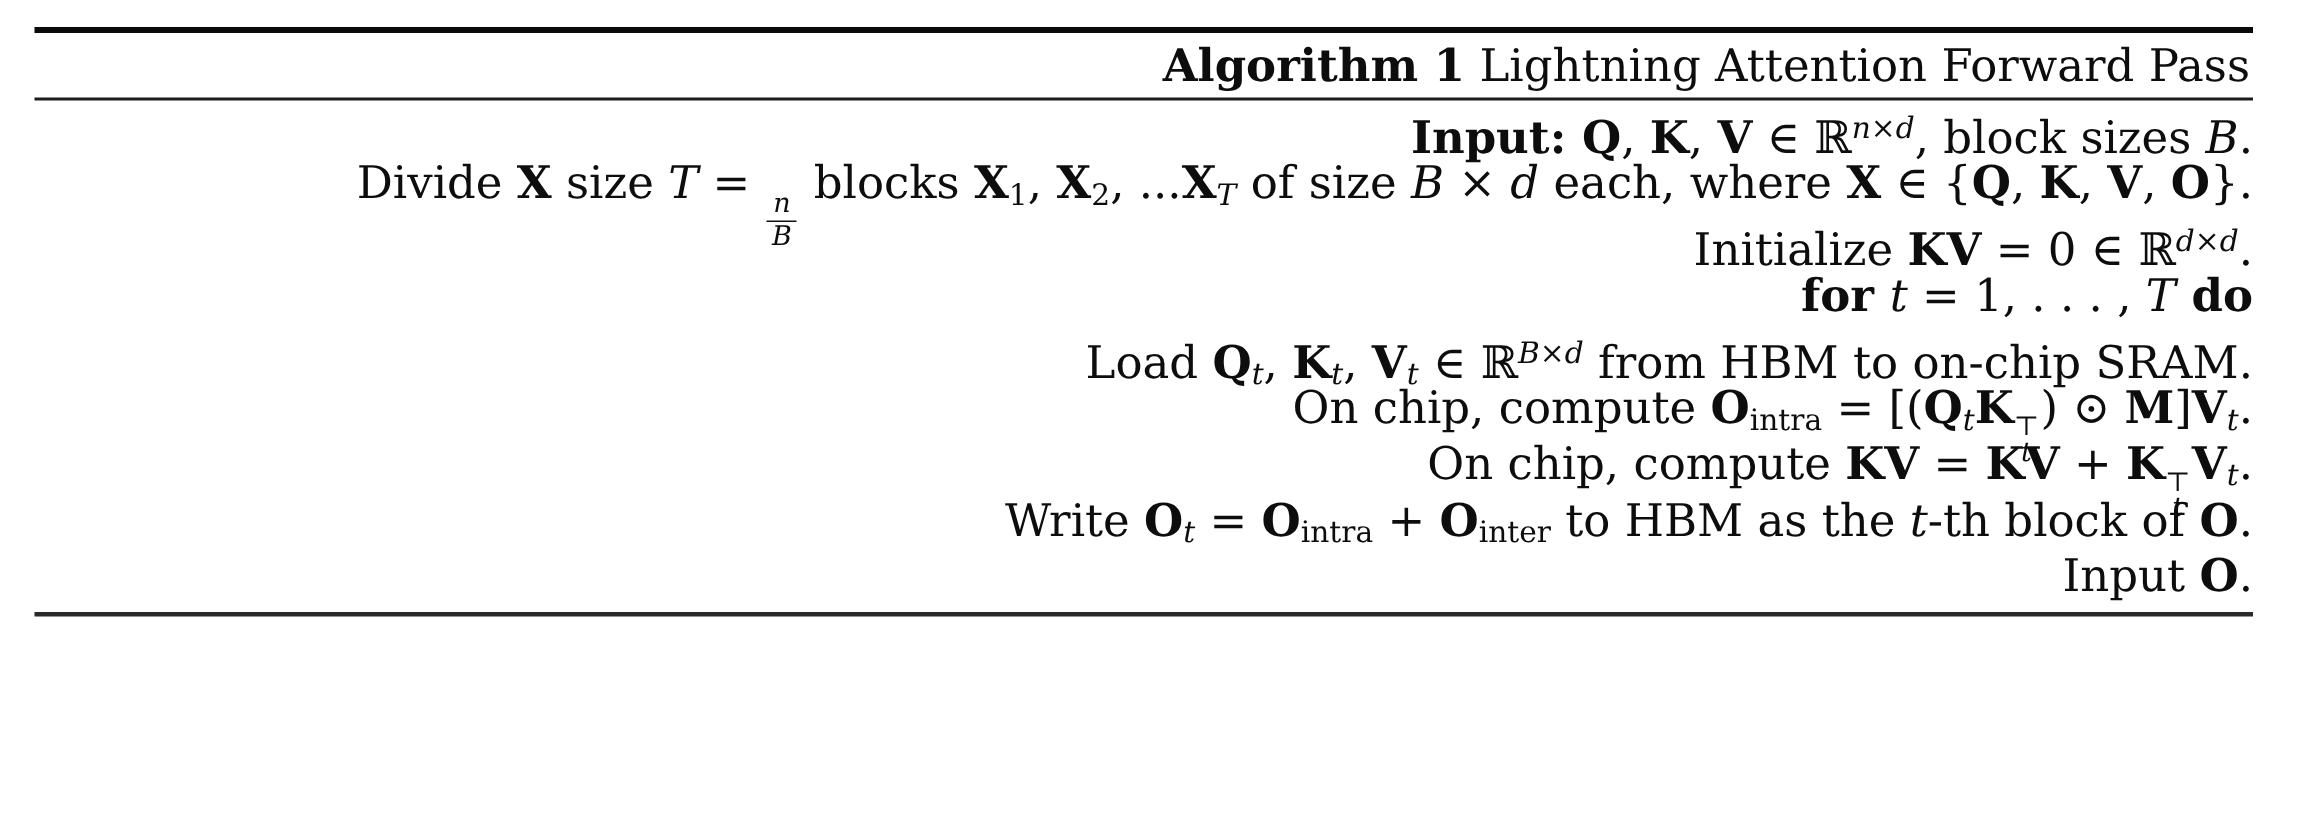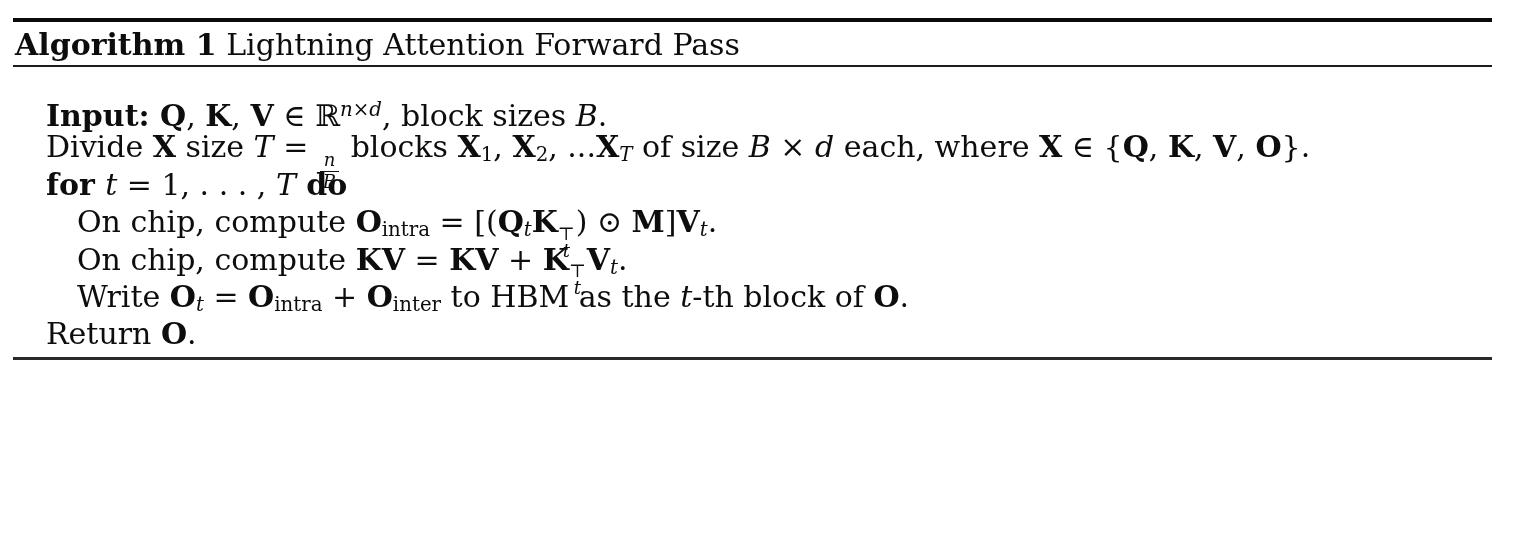--- a/index.html
+++ b/index.html
@@ -10,23 +10,24 @@
   body {
     width: 1540px;
     height: 560px;
     position: relative;
     font-family: "DejaVu Serif", "Liberation Serif", serif;
     color: #0d0d0d;
     overflow: hidden;
   }
   .algo-box {
     position: absolute;
-    left: 13px;
+    left: 23px;
     top: 18px;
     width: 1479px;
+    text-align: right;
   }
   .rule-top {
     height: 4px;
     background: #0a0a0a;
   }
   .algo-header {
     font-size: 30px;
     line-height: 37px;
     padding: 4px 2px 2px 2px;
     white-space: nowrap;
@@ -34,21 +35,21 @@
   .algo-header .num {
     font-weight: 700;
     margin-right: 0.32em;
   }
   .rule-mid {
     height: 2px;
     background: #1c1c1c;
   }
   .algo-body {
     font-size: 30px;
-    padding: 24px 0 0 33px;
+    padding: 0 0 0 33px;
   }
   .line {
     line-height: 37.4px;
     height: 37.4px;
     white-space: nowrap;
   }
   .indent-1 { padding-left: 31px; }
   .b { font-weight: 700; }
   .i { font-style: italic; }
   .sub {
@@ -98,26 +99,28 @@
   <div class="algo-header">
     <span class="num">Algorithm 1</span><span>Lightning Attention Forward Pass</span>
   </div>
   <div class="rule-mid"></div>
   <div class="algo-body">
       <div class="line indent-0"><span class="b">Input: </span><span class="b">Q</span><span class="">, </span><span class="b">K</span><span class="">, </span><span class="b">V</span><span class=""> ∈ ℝ</span><span class="i sup">n×d</span><span class="">, block sizes </span><span class="i">B</span><span class="">.</span></div>
       <div class="line indent-0"><span class="">Divide </span><span class="b">X</span><span class=""> size </span><span class="i">T</span><span class=""> = </span><span class="frac">
           <span class="num">n</span>
           <span class="den">B</span>
         </span><span class=""> blocks </span><span class="b">X</span><span class="sub">1</span><span class="">, </span><span class="b">X</span><span class="sub">2</span><span class="">, ...</span><span class="b">X</span><span class="i sub">T</span><span class=""> of size </span><span class="i">B</span><span class=""> × </span><span class="i">d</span><span class=""> each, where </span><span class="b">X</span><span class=""> ∈ {</span><span class="b">Q</span><span class="">, </span><span class="b">K</span><span class="">, </span><span class="b">V</span><span class="">, </span><span class="b">O</span><span class="">}.</span></div>
+      <div class="line indent-0"><span class="">Initialize </span><span class="b">KV</span><span class=""> = 0 ∈ ℝ</span><span class="i sup">d×d</span><span class="">.</span></div>
       <div class="line indent-0"><span class="b">for </span><span class="i">t</span><span class=""> = 1, . . . , </span><span class="i">T</span><span class="b"> do</span></div>
+      <div class="line indent-1"><span class="">Load </span><span class="b">Q</span><span class="i sub">t</span><span class="">, </span><span class="b">K</span><span class="i sub">t</span><span class="">, </span><span class="b">V</span><span class="i sub">t</span><span class=""> ∈ ℝ</span><span class="i sup">B×d</span><span class=""> from HBM to on-chip SRAM.</span></div>
       <div class="line indent-1"><span class="">On chip, compute </span><span class="b">O</span><span class="sub">intra</span><span class=""> = [(</span><span class="b">Q</span><span class="i sub">t</span><span class="b">K</span><span class="stack">
           <span class="stack-sup">⊤</span>
           <span class="stack-sub">t</span>
         </span><span class="">) ⊙ </span><span class="b">M</span><span class="">]</span><span class="b">V</span><span class="i sub">t</span><span class="">.</span></div>
       <div class="line indent-1"><span class="">On chip, compute </span><span class="b">KV</span><span class=""> = </span><span class="b">KV</span><span class=""> + </span><span class="b">K</span><span class="stack">
           <span class="stack-sup">⊤</span>
           <span class="stack-sub">t</span>
         </span><span class="b">V</span><span class="i sub">t</span><span class="">.</span></div>
       <div class="line indent-1"><span class="">Write </span><span class="b">O</span><span class="i sub">t</span><span class=""> = </span><span class="b">O</span><span class="sub">intra</span><span class=""> + </span><span class="b">O</span><span class="sub">inter</span><span class=""> to HBM as the </span><span class="i">t</span><span class="">-th block of </span><span class="b">O</span><span class="">.</span></div>
-      <div class="line indent-0"><span class="">Return </span><span class="b">O</span><span class="">.</span></div>
+      <div class="line indent-0"><span class="">Input </span><span class="b">O</span><span class="">.</span></div>
     </div>
   <div class="rule-bottom"></div>
 </div>
 
 </body></html>

